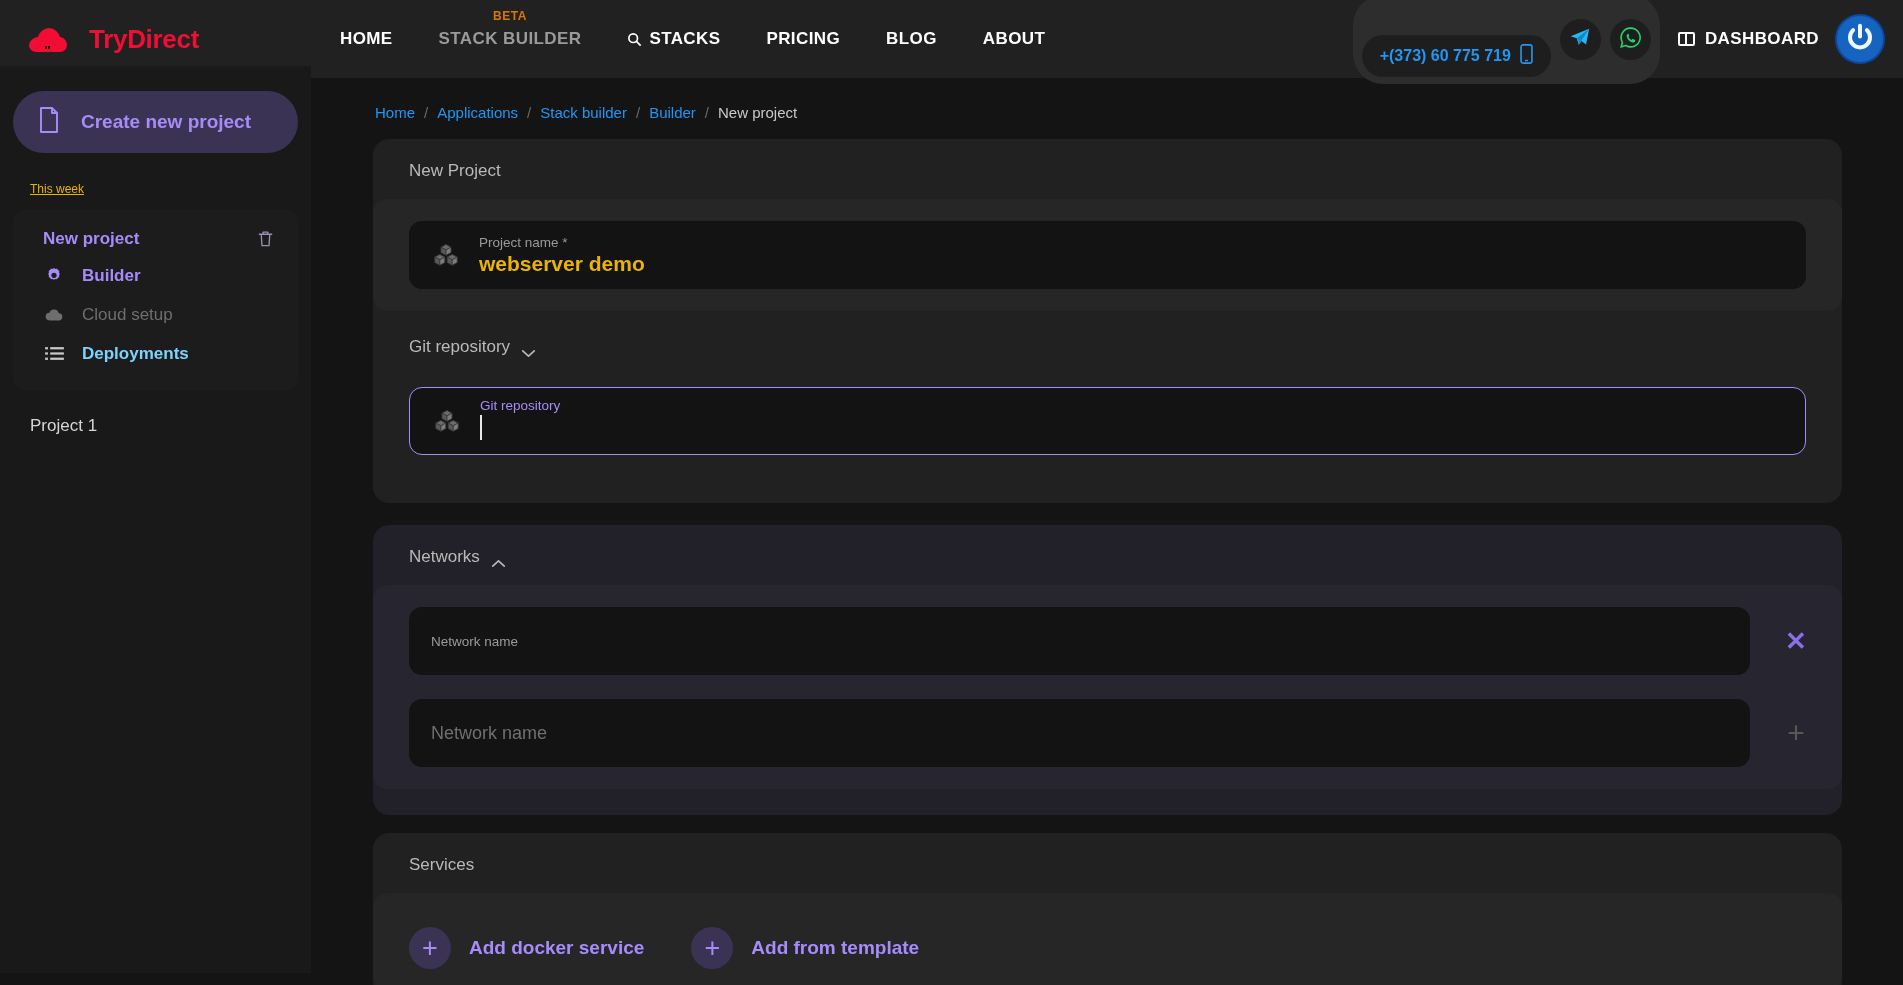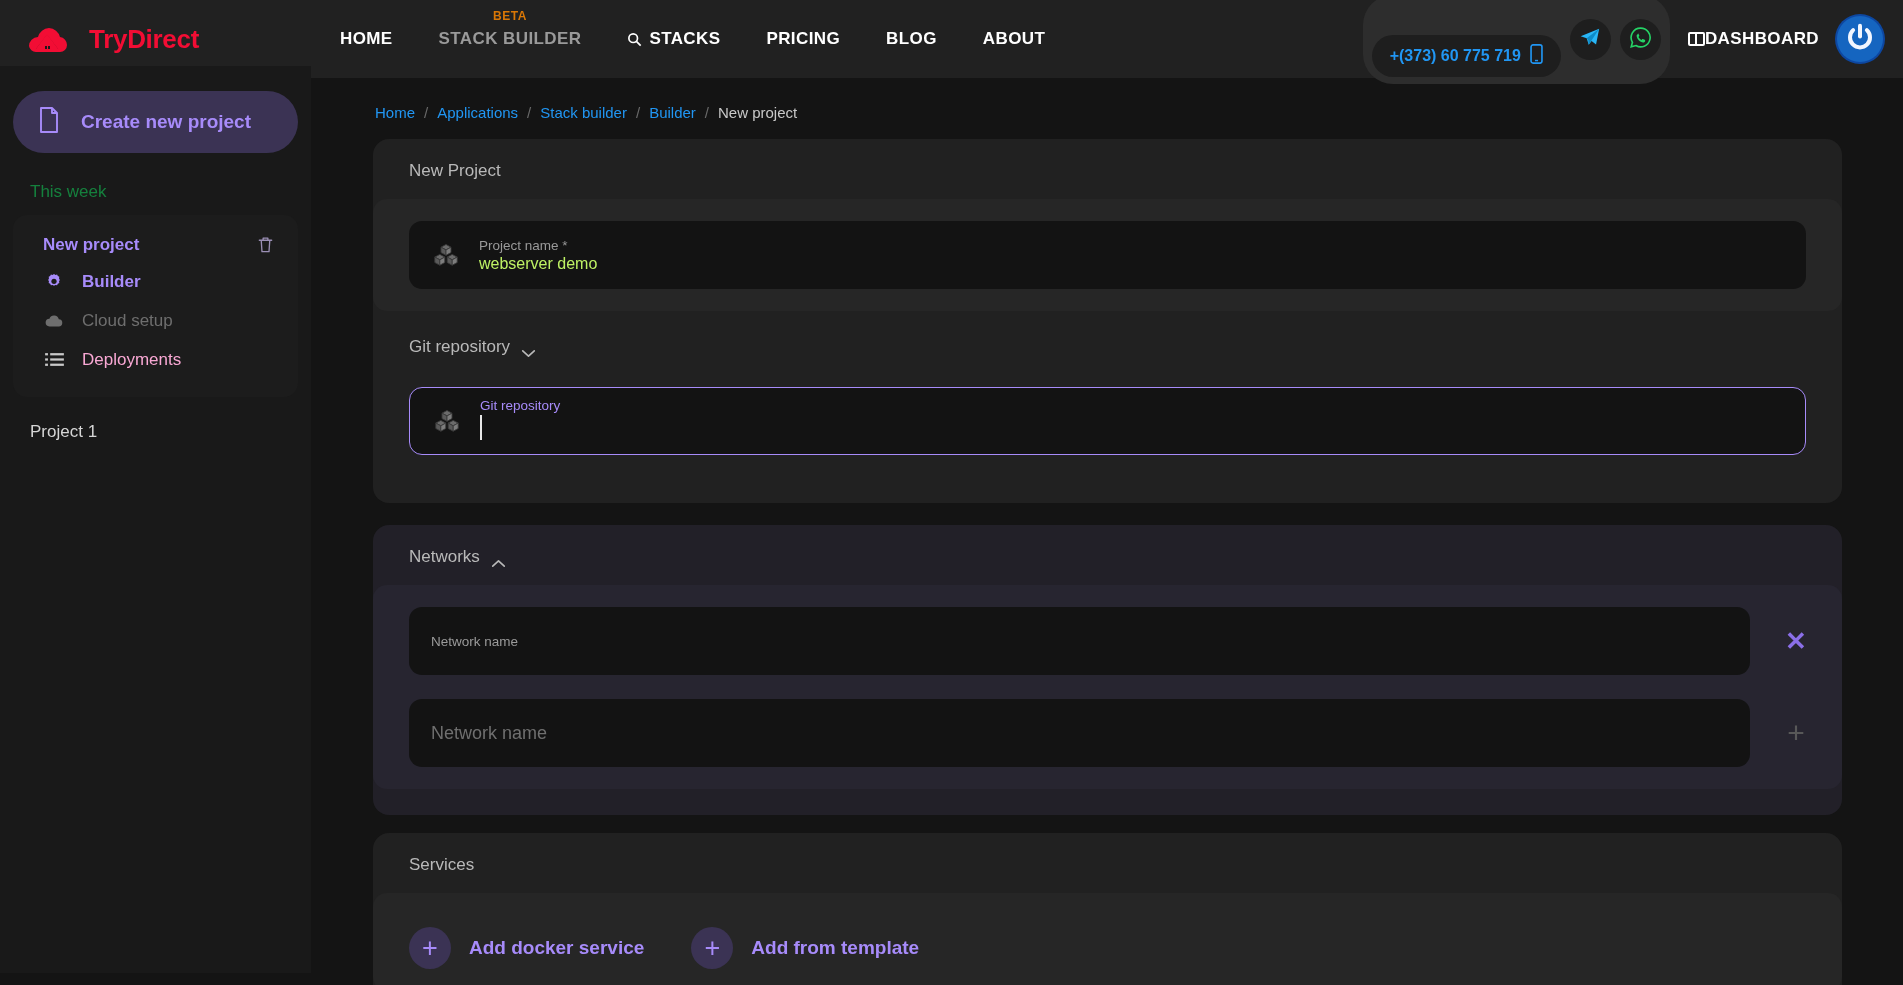--- a/index.html
+++ b/index.html
@@ -106,20 +106,21 @@
     border-radius: 50%;
     background: #1e1e1e;
     display: flex;
     align-items: center;
     justify-content: center;
     cursor: pointer;
   }
   .dash-link {
     display: flex;
     align-items: center;
+    gap: 10px;
     color: #fff;
     font-size: 17px;
     font-weight: bold;
     letter-spacing: 0.4px;
     cursor: pointer;
   }
   .dash-icon {
     width: 17px; height: 14px;
     border: 2px solid #fff;
     border-radius: 2px;
@@ -162,23 +163,24 @@
     gap: 22px;
     padding-left: 26px;
     cursor: pointer;
   }
   .create-btn-label {
     color: #a78bfa;
     font-size: 19px;
     font-weight: bold;
   }
   .section-label {
-    color: #15803d;
-    font-size: 17px;
+    color: #eab308;
+    font-size: 12px;
     margin: 29px 0 0 30px;
+    text-decoration: underline;
   }
   .project-panel {
     margin: 13px 13px 0 13px;
     background: #1c1c1c;
     border-radius: 14px;
     padding: 13px 0 18px 0;
   }
   .project-head {
     display: flex;
     align-items: center;
@@ -197,21 +199,21 @@
     align-items: center;
     gap: 17px;
     padding: 0 30px;
     height: 39px;
     cursor: pointer;
     font-size: 17px;
   }
   .menu-item .mi-icon { width: 22px; display: flex; justify-content: center; }
   .mi-active { color: #a78bfa; font-weight: bold; }
   .mi-dim { color: #6e6e6e; }
-  .mi-norm { color: #f9a8d4; }
+  .mi-norm { color: #7dd3fc; font-weight: bold; }
   .project-other {
     color: #d6d6d6;
     font-size: 17px;
     margin: 25px 0 0 30px;
   }
 
   
   .main {
     position: absolute;
     top: 78px; left: 311px;
@@ -268,21 +270,21 @@
     cursor: text;
   }
   .field-focus {
     border: 1.6px solid #a78bfa;
     background: #131313;
   }
   .field-icon { width: 30px; display: flex; justify-content: center; flex: 0 0 auto; }
   .field-body { display: flex; flex-direction: column; justify-content: center; gap: 2px; flex: 1; }
   .field-label { font-size: 13.5px; color: #9a9a9a; }
   .field-label-focus { color: #a78bfa; }
-  .field-value { font-size: 16px; color: #bef264; font-weight: normal; }
+  .field-value { font-size: 21px; color: #eab308; font-weight: bold; }
   .field-caret {
     width: 1.6px; height: 25px;
     background: #e8e8e8;
     display: inline-block;
   }
   .field-placeholder { font-size: 18px; color: #6f6f6f; }
 
   .net-row { display: flex; align-items: center; gap: 0; }
   .net-row .field { flex: 1; }
   .net-action {

